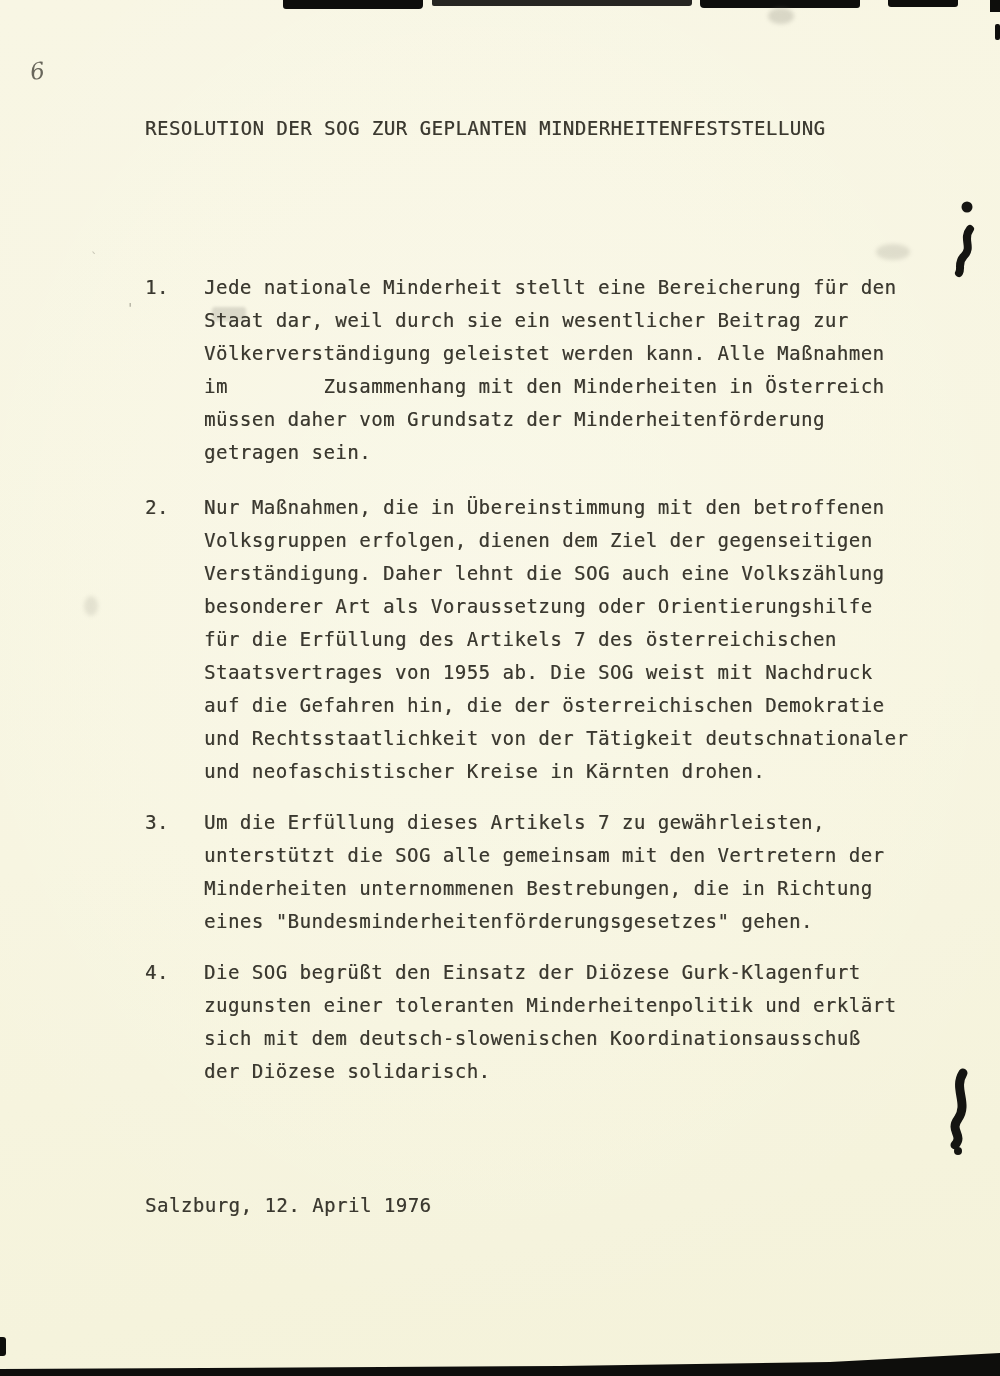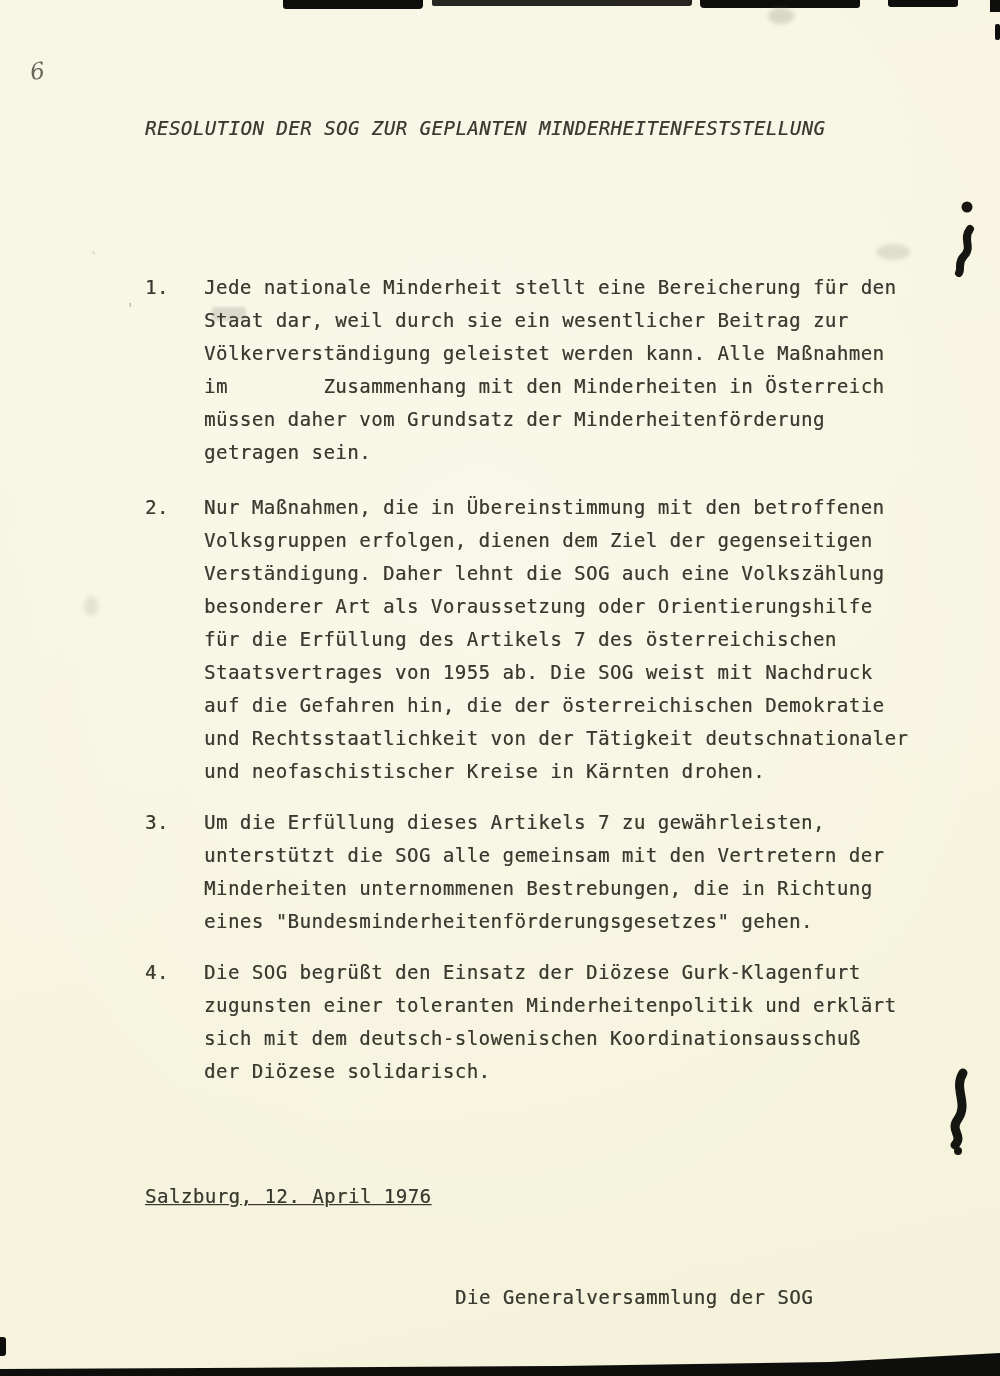--- a/index.html
+++ b/index.html
@@ -24,32 +24,31 @@
     font-size: 19px;
     letter-spacing: 0.5px;
     line-height: 33px;
     white-space: pre;
     text-shadow: 0.4px 0.4px 0.4px rgba(52,50,42,0.55);
   }
   .doc-title {
     position: absolute;
     left: 145px;
     top: 112px;
-    font-style: italic;
   }
   .content {
     position: absolute;
     left: 145px;
     top: 205px;
     width: 790px;
   }
   .para { display: flex; }
   .num { width: 35px; flex: 0 0 35px; }
   .pbody { flex: 1; margin-left: 24px; }
-  .dateline { margin-top: 13px; text-decoration: underline; }
+  .dateline { margin-top: 22px; }
   .signature { margin-top: 2px; padding-left: 310px; }
 
   
   .hand-number {
     position: absolute;
     left: 30px;
     top: 58px;
     font-family: "DejaVu Serif", serif;
     font-style: italic;
     font-size: 23px;
@@ -136,17 +135,16 @@
   <div class="speck speck-b">`</div>
   <div class="erased-smudge"></div>
 
   <div class="hand-number">6</div>
 
   <div class="typed doc-title">RESOLUTION DER SOG ZUR GEPLANTEN MINDERHEITENFESTSTELLUNG</div>
 
   <div class="content typed">
     <div id="paragraphs"><div class="para" style="margin-bottom: 22px;"><div class="num">1.</div><div class="pbody"><div class="line">Jede nationale Minderheit stellt eine Bereicherung für den</div><div class="line">Staat dar, weil durch sie ein wesentlicher Beitrag zur</div><div class="line">Völkerverständigung geleistet werden kann. Alle Maßnahmen</div><div class="line">im        Zusammenhang mit den Minderheiten in Österreich</div><div class="line">müssen daher vom Grundsatz der Minderheitenförderung</div><div class="line">getragen sein.</div></div></div><div class="para" style="margin-bottom: 18px;"><div class="num">2.</div><div class="pbody"><div class="line">Nur Maßnahmen, die in Übereinstimmung mit den betroffenen</div><div class="line">Volksgruppen erfolgen, dienen dem Ziel der gegenseitigen</div><div class="line">Verständigung. Daher lehnt die SOG auch eine Volkszählung</div><div class="line">besonderer Art als Voraussetzung oder Orientierungshilfe</div><div class="line">für die Erfüllung des Artikels 7 des österreichischen</div><div class="line">Staatsvertrages von 1955 ab. Die SOG weist mit Nachdruck</div><div class="line">auf die Gefahren hin, die der österreichischen Demokratie</div><div class="line">und Rechtsstaatlichkeit von der Tätigkeit deutschnationaler</div><div class="line">und neofaschistischer Kreise in Kärnten drohen.</div></div></div><div class="para" style="margin-bottom: 18px;"><div class="num">3.</div><div class="pbody"><div class="line">Um die Erfüllung dieses Artikels 7 zu gewährleisten,</div><div class="line">unterstützt die SOG alle gemeinsam mit den Vertretern der</div><div class="line">Minderheiten unternommenen Bestrebungen, die in Richtung</div><div class="line">eines "Bundesminderheitenförderungsgesetzes" gehen.</div></div></div><div class="para" style="margin-bottom: 13px;"><div class="num">4.</div><div class="pbody"><div class="line">Die SOG begrüßt den Einsatz der Diözese Gurk-Klagenfurt</div><div class="line">zugunsten einer toleranten Minderheitenpolitik und erklärt</div><div class="line">sich mit dem deutsch-slowenischen Koordinationsausschuß</div><div class="line">der Diözese solidarisch.</div></div></div></div>
     <div class="dateline">Salzburg, 12. April 1976</div>
-    <div class="signature">Die Generalversammlung der SOG</div>
     
   </div>
 
 </div>
 
 </body></html>

